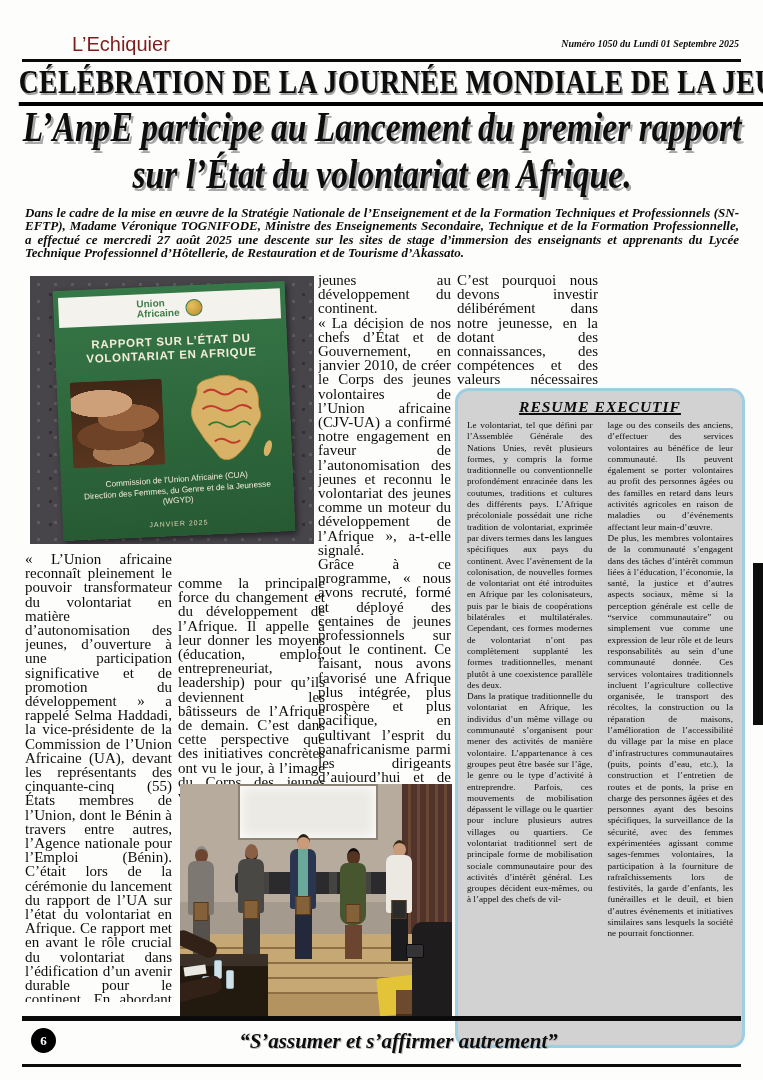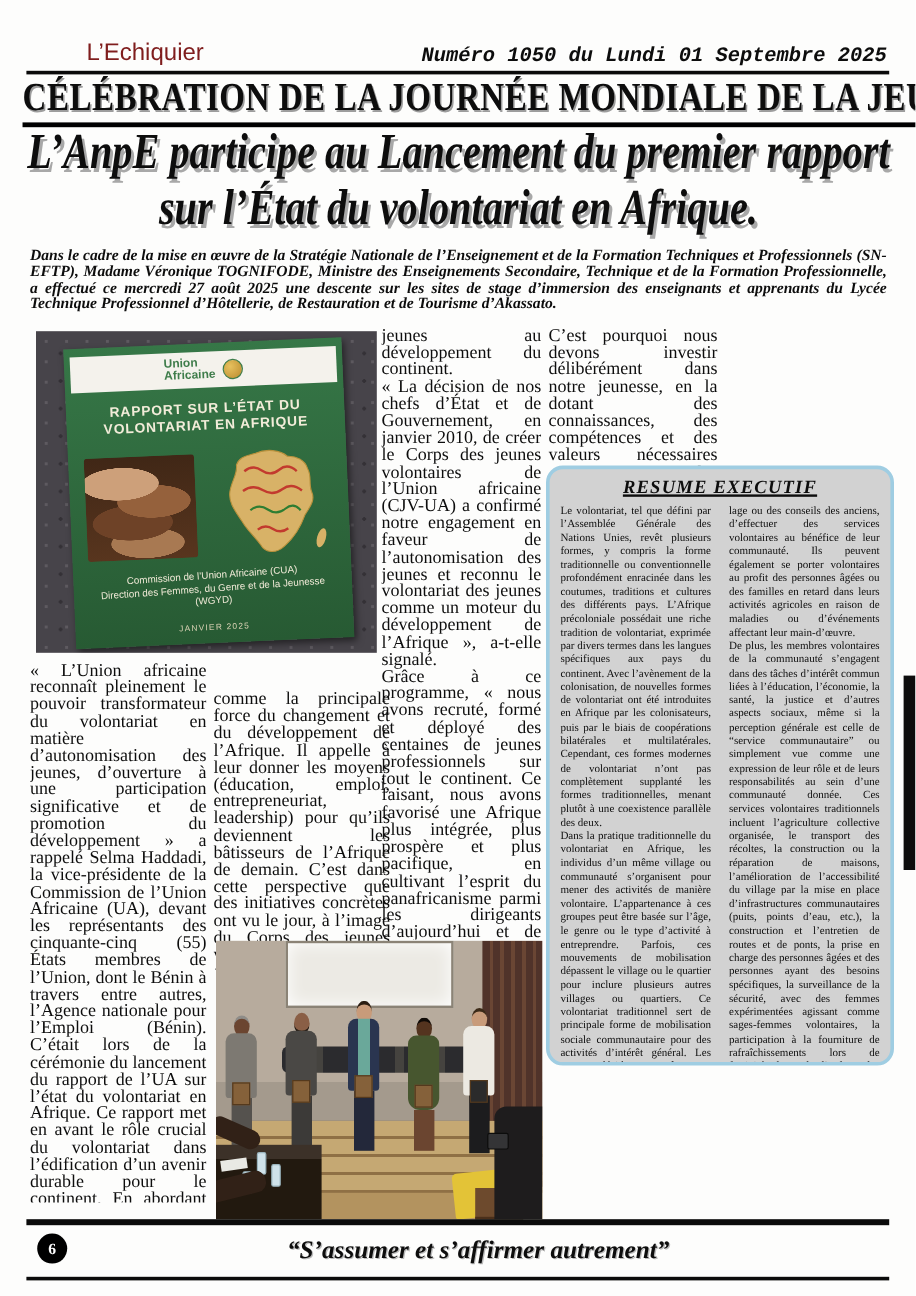--- a/index.html
+++ b/index.html
@@ -5,22 +5,22 @@
   html,body{margin:0;padding:0;background:#ffffff;}
   .page{position:relative;width:763px;height:1080px;background:#fdfdfc;overflow:hidden;
         font-family:"Liberation Serif",serif;color:#0d0d0d;}
 
   
   .paper-name{position:absolute;left:58px;top:33px;font-family:"Liberation Sans",sans-serif;
               font-size:20px;color:#7f1d1d;margin-left:14px;}
   .section-name{position:absolute;left:0;top:31px;width:680px;text-align:center;
                 font-weight:bold;font-size:23px;letter-spacing:3px;color:#161616;
                 text-shadow:2px 2px 1px #9a9a9a,-1px -1px 0 #d6d6d6;}
-  .issue-line{position:absolute;right:24px;top:38px;font-family:Liberation Mono, monospace;
-              font-weight:bold;font-style:italic;font-size:17px;text-align:right;}
+  .issue-line{position:absolute;right:24px;top:38px;font-family:Liberation Serif, serif;
+              font-weight:bold;font-style:italic;font-size:10px;text-align:right;}
   .rule-header{position:absolute;left:22px;top:59px;width:719px;height:3px;background:#0a0a0a;}
 
   
   .kicker{position:absolute;left:-53px;top:64px;width:870px;text-align:center;
           transform:scaleX(0.835);transform-origin:center top;white-space:nowrap;}
   .kicker-text{display:inline-block;font-weight:bold;font-size:33px;letter-spacing:0.5px;
                border-bottom:4px solid #000;padding-bottom:1px;
                text-shadow:1.5px 1.5px 0 #9d9d9d;}
 
   
@@ -68,21 +68,21 @@
                  radial-gradient(ellipse 55% 24% at 55% 84%,#a87952 0 60%,transparent 61%),
                  linear-gradient(#402716,#58351e);}
   .cover-africa{position:absolute;right:6px;top:88px;width:112px;height:100px;}
   .cover-captions{position:absolute;left:0;right:0;bottom:30px;text-align:center;color:#efe9d6;
                   font-size:8.2px;line-height:10.5px;transform:rotate(-1.5deg);
                   font-family:"Liberation Sans",sans-serif;}
   .cover-date{position:absolute;left:0;right:0;bottom:9px;text-align:center;color:#d9d2b4;
               font-size:7px;letter-spacing:1px;font-family:"Liberation Sans",sans-serif;}
 
   
-  .exec-box{position:absolute;left:455px;top:388px;width:290px;height:500px;box-sizing:border-box;
+  .exec-box{position:absolute;left:455px;top:388px;width:290px;height:660px;box-sizing:border-box;
             background:#d2d2d2;border:3px solid #9fcde2;border-radius:14px;overflow:hidden;}
   .exec-title{margin:7px 0 4px;text-align:center;font-weight:bold;font-style:italic;
               font-size:15.5px;letter-spacing:1px;text-decoration:underline;
               text-decoration-thickness:2px;}
   .exec-cols{display:flex;gap:15px;padding:0 9px 6px;}
   .exec-col{flex:1;font-size:9.2px;line-height:11.3px;text-align:justify;white-space:pre-line;}
 
   
   .event-photo{position:absolute;left:180px;top:784px;width:272px;height:232px;overflow:hidden;
                background:linear-gradient(#b7ab9d 0 118px,#a49a8d 118px 150px,

